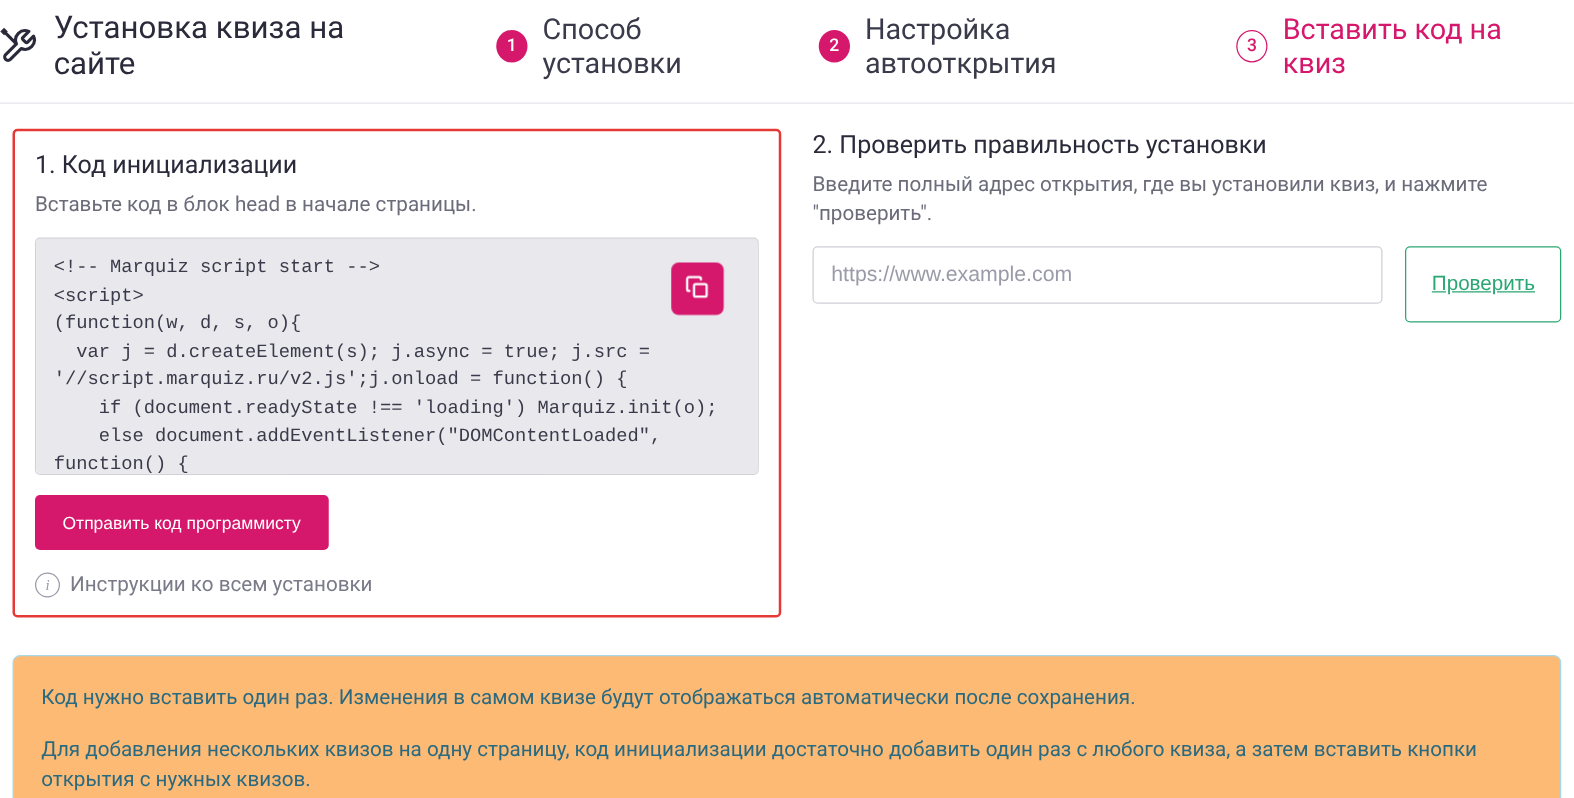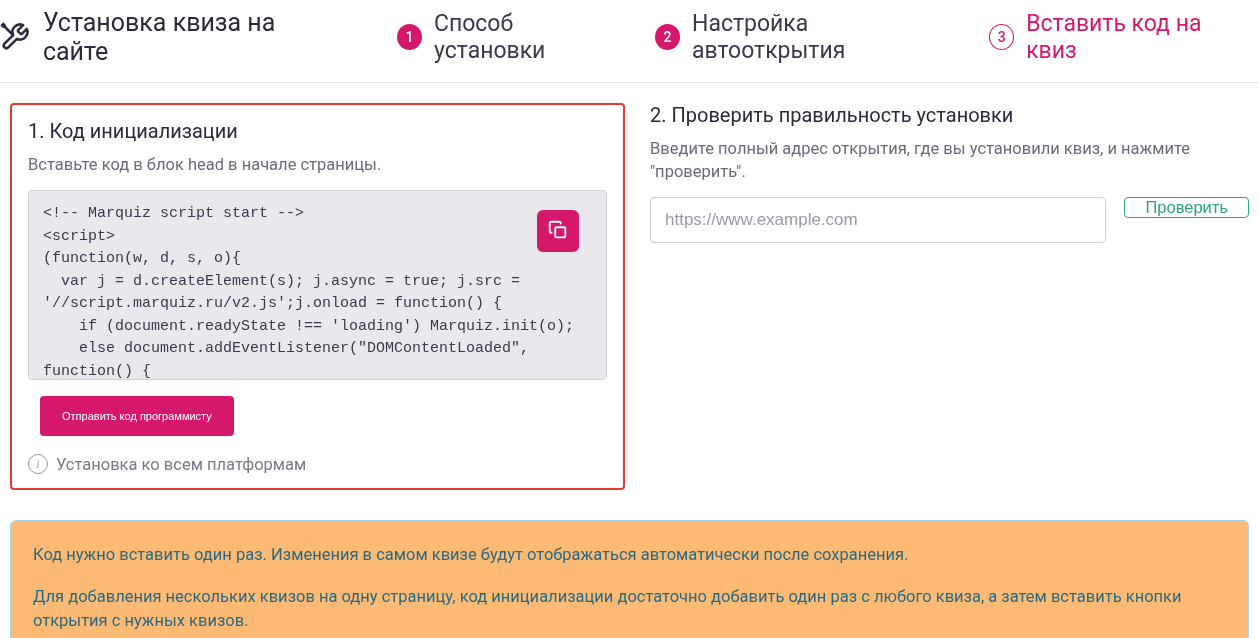--- a/index.html
+++ b/index.html
@@ -113,23 +113,22 @@
     display: flex; align-items: center; justify-content: center;
     cursor: pointer;
   }
   .send-btn {
     margin-top: 16px;
     background: #d6186d;
     color: #fff;
     border: none;
     border-radius: 4px;
     padding: 14px 22px;
-    font-size: 11px;
-    cursor: pointer;
-    margin-left: 12px;
+    font-size: 14px;
+    cursor: pointer;
   }
   .instructions-link {
     display: flex;
     align-items: center;
     gap: 8px;
     margin-top: 18px;
     color: #7a7a88;
     font-size: 16.5px;
     cursor: pointer;
   }
@@ -155,23 +154,24 @@
     padding: 12px 14px;
     font-size: 17px;
     color: #3a3a4a;
   }
   .url-input::placeholder { color: #9a9aa8; }
   .check-btn {
     background: #fff;
     border: 1px solid #2aa772;
     color: #2aa772;
     border-radius: 4px;
-    padding: 0 20px;
-    font-size: 16.5px;
-    cursor: pointer;
+    padding: 20px 20px;
+    font-size: 16.5px;
+    cursor: pointer;
+    text-decoration: underline;
   }
   .note-box {
     margin: 20px 10px 10px 10px;
     border: 1px solid #a8d8e8;
     background: #fdba74;
     border-radius: 6px;
     padding: 22px;
     color: #2a6a80;
   }
   .note-box p {
@@ -233,21 +233,21 @@
           <svg width="22" height="22" viewBox="0 0 24 24" fill="none" stroke="#fff" stroke-width="2" stroke-linecap="round" stroke-linejoin="round">
             <rect x="9" y="9" width="11" height="11" rx="1.5"></rect>
             <path d="M5 15H4.5A1.5 1.5 0 0 1 3 13.5v-9A1.5 1.5 0 0 1 4.5 3h9A1.5 1.5 0 0 1 15 4.5V5"></path>
           </svg>
         </span>
       </button>
     </div>
     <button class="send-btn">Отправить код программисту</button>
     <div class="instructions-link">
       <span class="info-icon">i</span>
-      <span>Установка ко всем платформам</span>
+      <span>Инструкции ко всем установки</span>
     </div>
   </div>
 
   <div class="right-panel">
     <div class="section-title">2. Проверить правильность установки</div>
     <div class="section-desc">Введите полный адрес открытия, где вы установили квиз, и нажмите "проверить".</div>
     <div class="url-row">
       <input class="url-input" type="text" placeholder="https://www.example.com" style="">
       <button class="check-btn">Проверить</button>
     </div>

